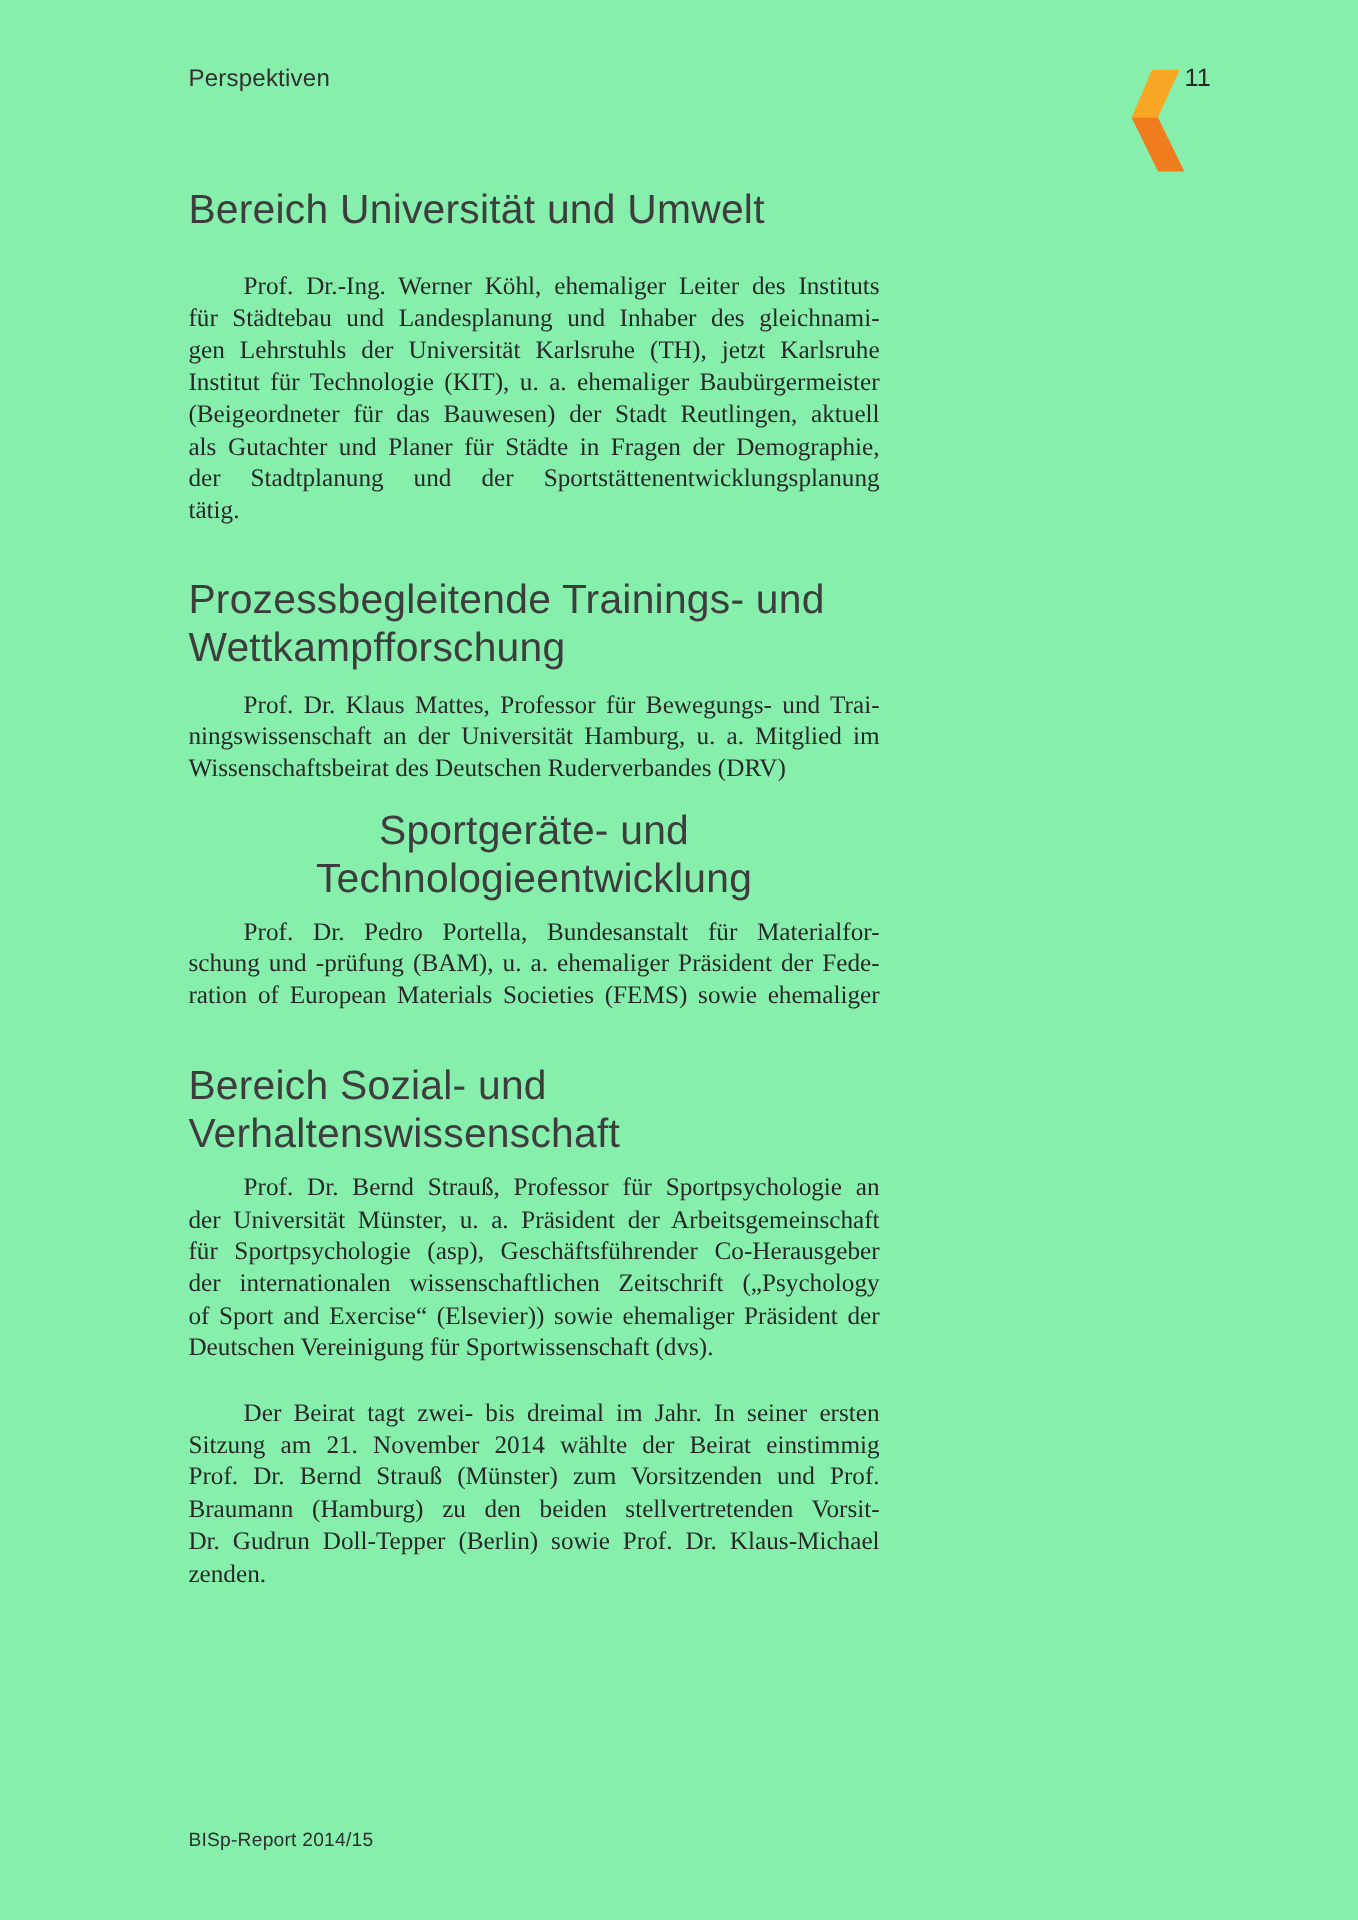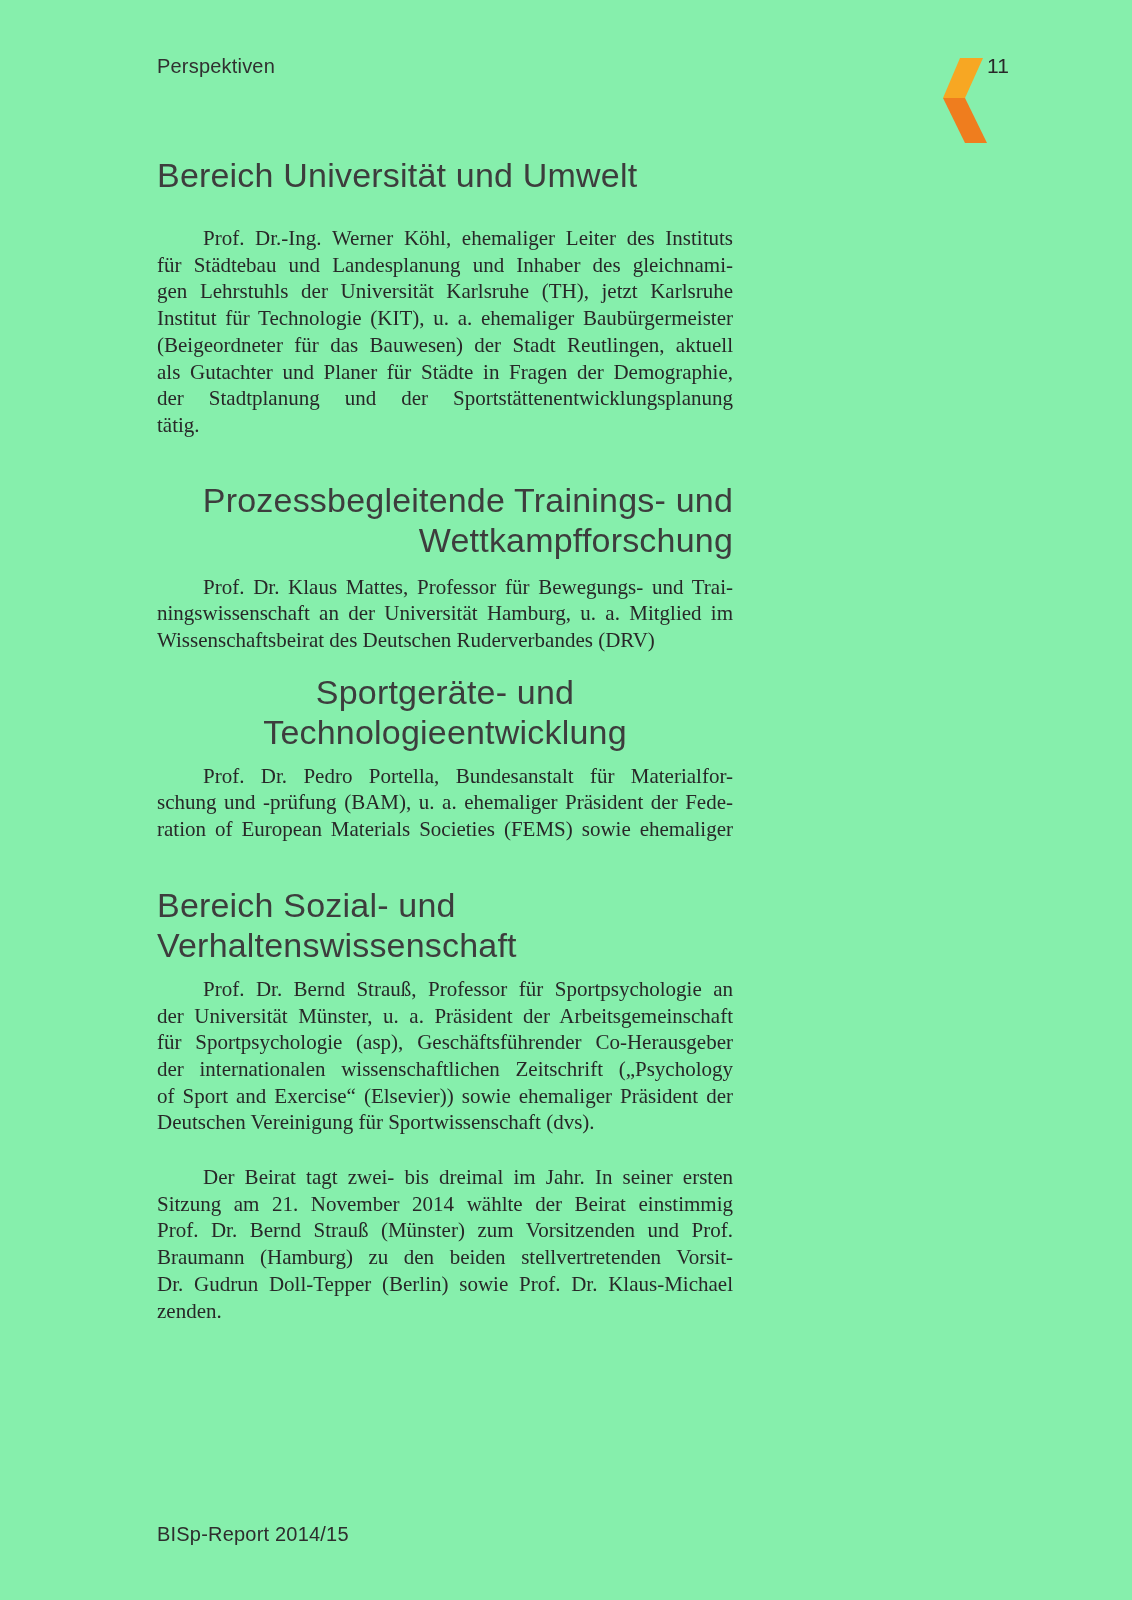--- a/index.html
+++ b/index.html
@@ -23,27 +23,27 @@
   
   .content{position:absolute;left:157px;top:155px;width:576px;}
   .heading{margin:0;font-family:"Liberation Sans", sans-serif;font-weight:300;
     font-size:34px;line-height:40px;color:#3d3d3d;letter-spacing:.2px;}
   .heading-line{white-space:nowrap;}
   .para{margin:0;font-size:21px;line-height:26.7px;}
   .line{text-align:justify;text-align-last:justify;}
   .line.first{padding-left:46px;}
   .line.last{text-align-last:left;}
   
-  .m-p1{margin-top:30px;} .m-h2{margin-top:41px;text-align:right;} .m-p2{margin-top:14px;}
+  .m-p1{margin-top:30px;} .m-h2{margin-top:41px;} .m-p2{margin-top:14px;}
   .m-h3{margin-top:18px;text-align:center;} .m-p3{margin-top:11px;} .m-h4{margin-top:42px;}
   .m-p4{margin-top:11px;} .m-p5{margin-top:28px;}
   
   .footer{
     position:absolute;left:157px;top:1522px;
-    font-family:"Liberation Sans", sans-serif;font-size:20px;line-height:24px;
+    font-family:"Liberation Sans", sans-serif;font-size:16px;line-height:24px;
     color:#2e2e2e;letter-spacing:.2px;
   }
 </style>
 </head>
 <body>
 
 <div class="page">
 
   <div class="header-label">Perspektiven</div>
 

